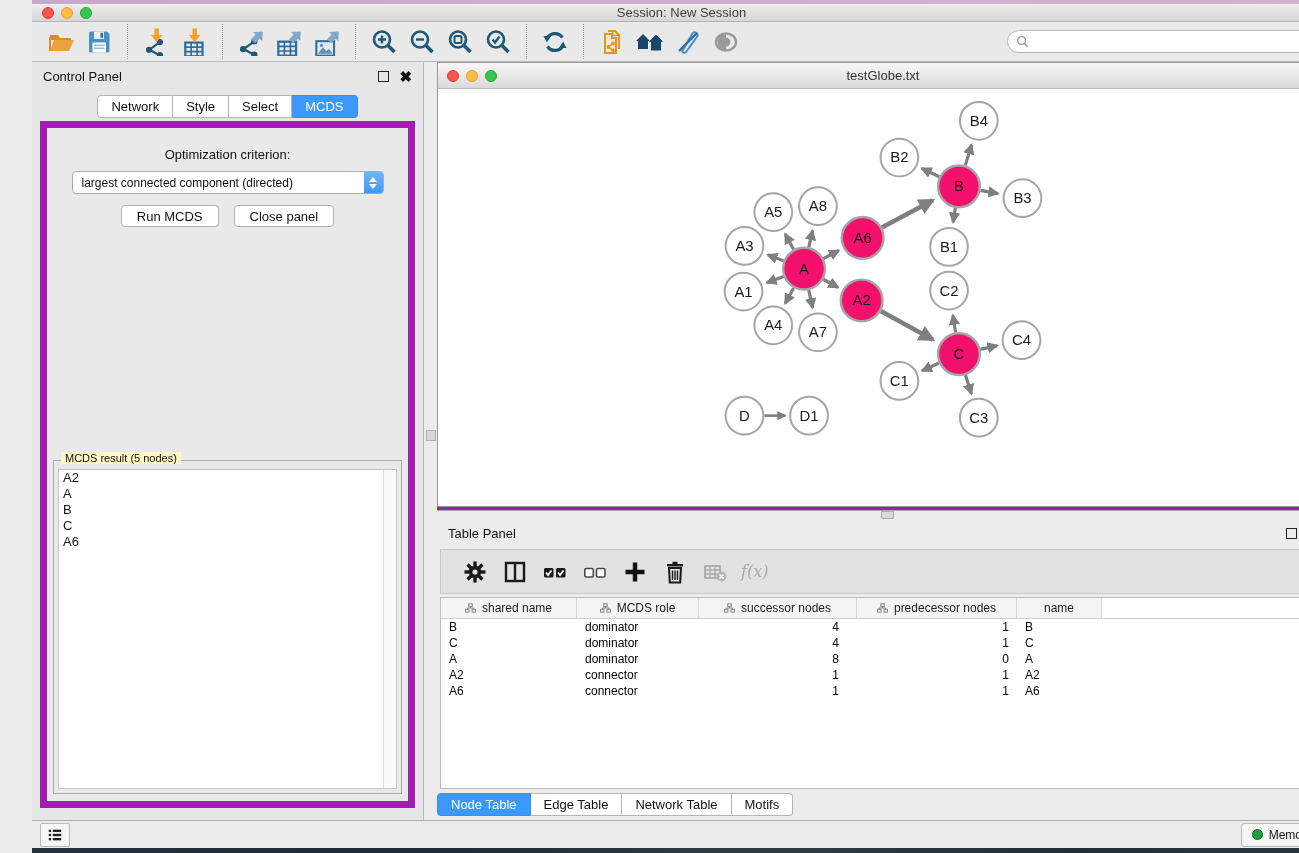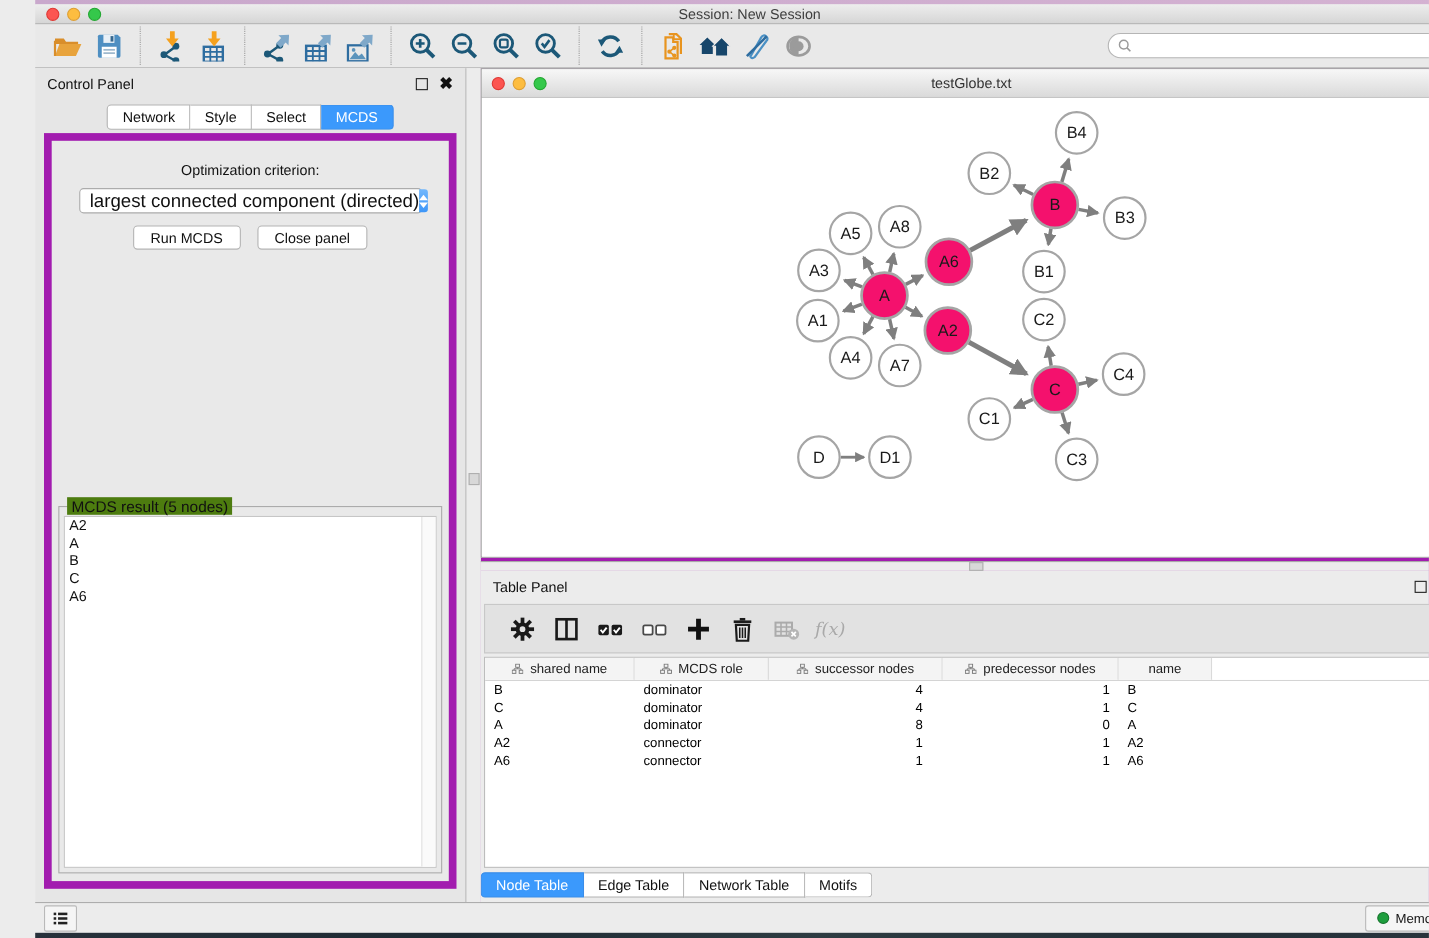--- a/index.html
+++ b/index.html
@@ -32,31 +32,31 @@
   .float-box{width:9px;height:9px;border:1.5px solid #222;display:inline-block;}
   .close-x{font-size:15px;font-weight:bold;color:#111;line-height:9px;}
   .cp-tabs{position:absolute;top:33px;left:0;right:0;display:flex;justify-content:center;z-index:2;}
   .seg-tab{background:#fff;border:1px solid #B4B4B4;border-left-width:0;padding:3px 13px;font-size:13px;color:#111;height:15px;line-height:15px;}
   .seg-tab:first-child{border-left-width:1px;border-radius:4px 0 0 4px;}
   .seg-tab:last-child{border-radius:0 4px 4px 0;}
   .seg-tab.selected{background:#3B99FC;border-color:#3B8DE8;color:#fff;}
   .cp-content{position:absolute;left:8px;right:8px;top:59px;bottom:12px;background:#E9E9E9;border:7px solid #a21caf;}
   .opt-label{text-align:center;font-size:13px;color:#111;margin-top:19px;}
   .dropdown{width:312px;height:23px;margin:9px auto 0;background:#fff;border:1px solid #ACACAC;border-radius:4px;
-            display:flex;align-items:center;font-size:17px;color:#111;box-sizing:border-box;}
+            display:flex;align-items:center;font-size:12px;color:#111;box-sizing:border-box;}
   .dropdown .dd-text{padding-left:9px;flex:1;white-space:nowrap;}
   .dd-stepper{width:19px;align-self:stretch;background:linear-gradient(#72B7FC,#3D96F8);border-radius:0 3px 3px 0;
               display:flex;flex-direction:column;align-items:center;justify-content:center;gap:2px;}
   .dd-up{width:0;height:0;border-left:4px solid transparent;border-right:4px solid transparent;border-bottom:5px solid #fff;}
   .dd-down{width:0;height:0;border-left:4px solid transparent;border-right:4px solid transparent;border-top:5px solid #fff;}
   .cp-buttons{display:flex;justify-content:center;gap:15px;margin-top:11px;}
   .mac-btn{background:#fff;border:1px solid #B4B4B4;border-radius:4px;height:22px;padding:0 15px;font-size:13px;
            color:#111;font-family:"Liberation Sans",sans-serif;}
   .result-group{position:absolute;left:6px;right:6px;top:332px;bottom:7px;border:1px solid #ABABAB;}
-  .group-title{position:absolute;top:-9px;left:7px;background:#4d7c0f;padding:0 4px;font-size:14px;color:#111;}
+  .group-title{position:absolute;top:-9px;left:7px;background:#fef9c3;padding:0 4px;font-size:11px;color:#111;}
   .result-list{position:absolute;left:4px;right:4px;top:8px;bottom:4px;background:#fff;border:1px solid #C6C6C6;overflow:hidden;}
   .result-scroll{position:absolute;top:0;bottom:0;right:0;width:12px;background:#FAFAFA;border-left:1px solid #E0E0E0;}
   .result-item{font-size:13px;color:#111;line-height:16px;padding-left:4px;}
   
   .v-splitter{width:13px;flex:0 0 auto;background:#ECECEC;border-left:1px solid #B9B9B9;position:relative;}
   .v-splitter .grip{position:absolute;left:2px;top:368px;width:8px;height:9px;background:#D8D8D8;border:1px solid #AFAFAF;}
   .right-col{flex:1;display:flex;flex-direction:column;background:#a21caf;min-width:0;}
   .network-area{height:448px;flex:0 0 auto;position:relative;padding:0 2px 3px 0;box-sizing:border-box;}
   .network-window{height:100%;border:1px solid #979797;background:#fff;display:flex;flex-direction:column;box-sizing:border-box;}
   .nw-titlebar{height:25px;background:linear-gradient(#F7F7F7,#DADADA);border-bottom:1px solid #B8B8B8;

